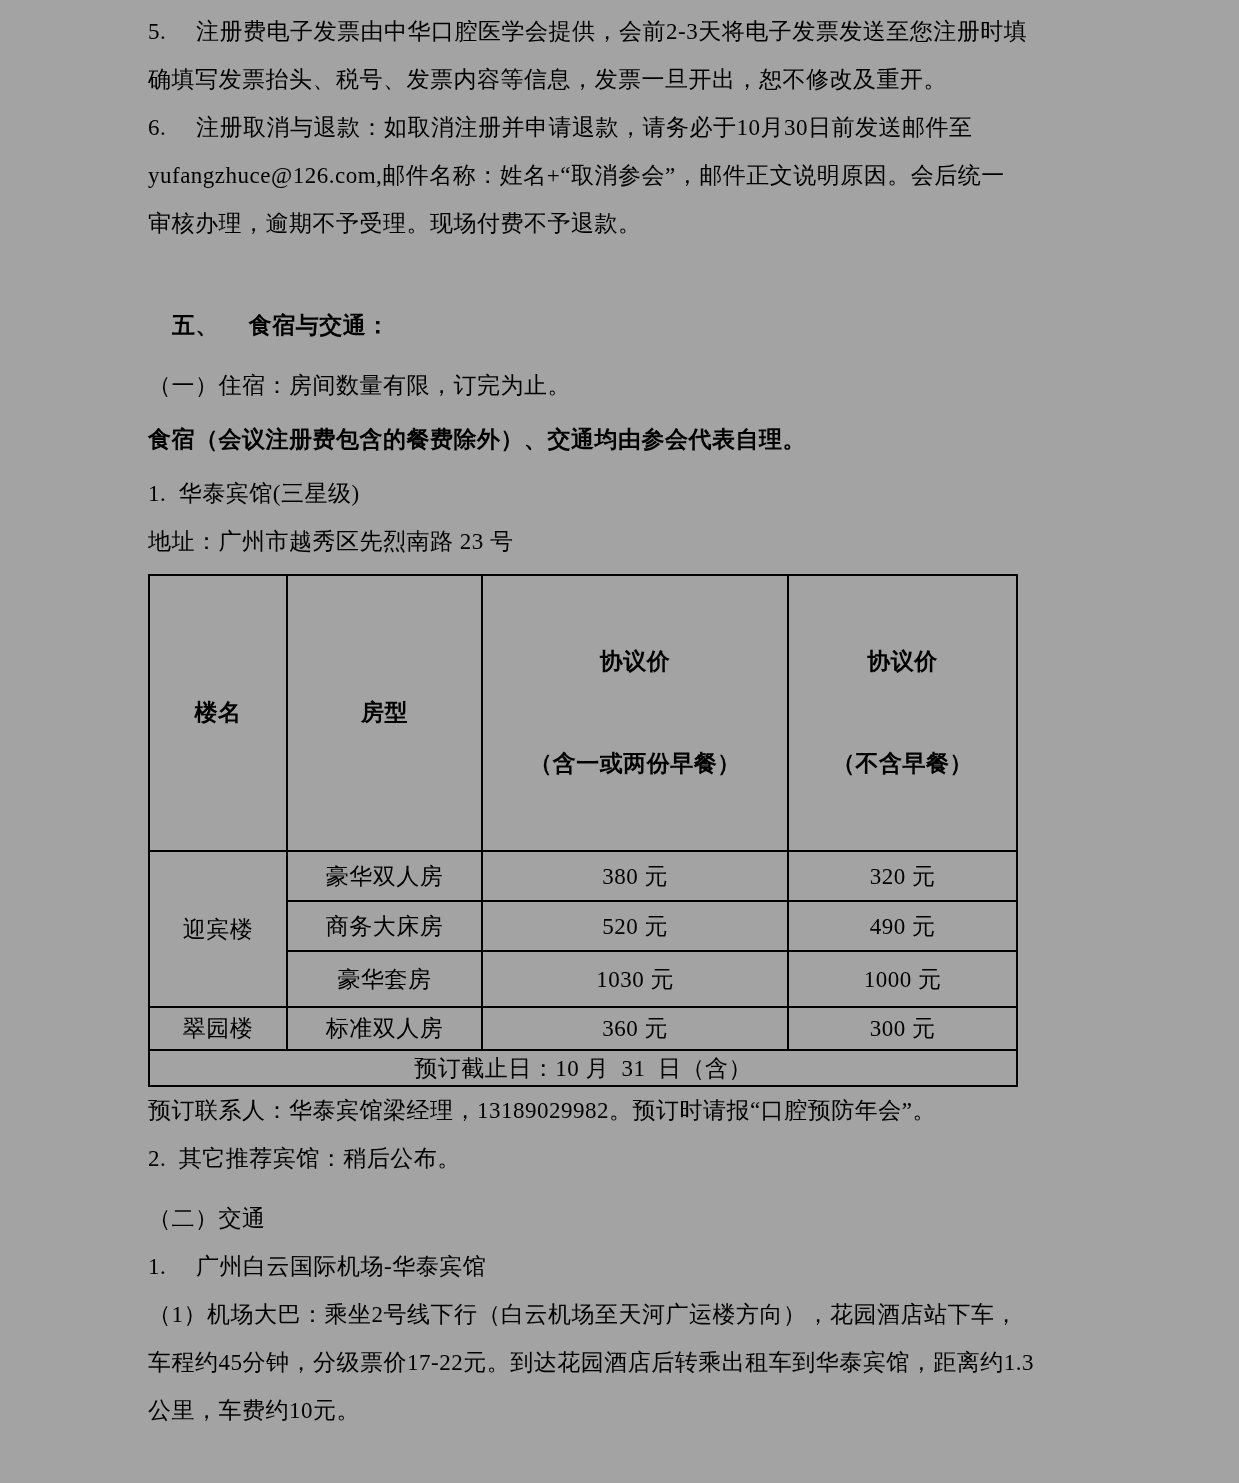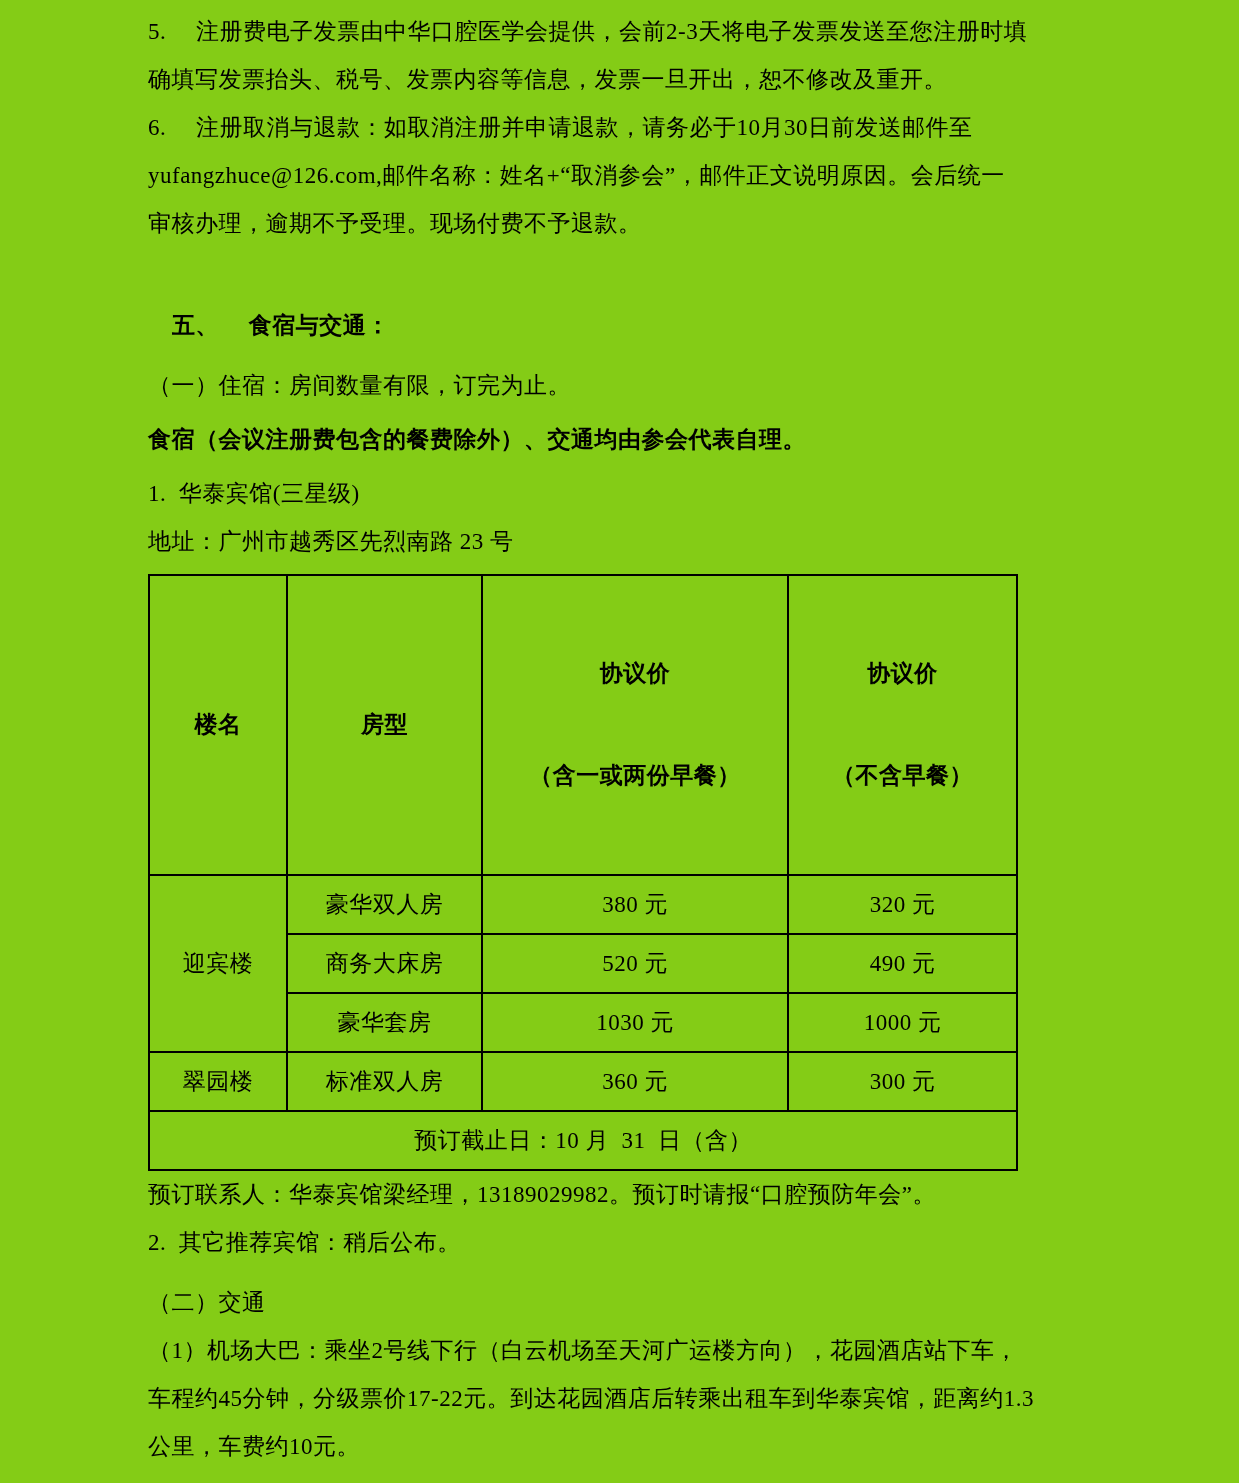--- a/index.html
+++ b/index.html
@@ -1,19 +1,19 @@
 <!DOCTYPE html>
 <html><head>
 <meta charset="utf-8">
 <style>
   html,body {margin:0; padding:0; background:#ffffff;}
   .page {
     position:relative;
     width:1239px; height:1483px;
-    background:#84cc16;
+    background:#a3a3a3;
     color:#000000;
     font-family:"Liberation Serif","DejaVu Serif",serif;
     overflow:hidden;
   }
   .content {
     position:absolute;
     left:148px; top:8px;
     width:965px;
   }
   .line {
@@ -33,29 +33,29 @@
     border-collapse:collapse;
     table-layout:fixed;
     width:868px;
     margin-top:8px;
   }
   table.hotel td {
     border:2px solid #000000;
     text-align:center;
     vertical-align:middle;
     font-size:23px;
-    padding:13px;
+    padding:1px;
     letter-spacing:0.5px;
     white-space:pre;
   }
   table.hotel .hdr {font-weight:bold; line-height:34px; height:76px;}
   .row-std  {height:50px;}
   .row-std2 {height:56px;}
   .row-std3 {height:43px;}
-  .row-foot {height:56px;border-radius:11px;}
+  .row-foot {height:36px;border-radius:11px;}
 </style>
 </head>
 <body>
 
 <div class="page">
   <div class="content">
 
     <p class="line">5.　 注册费电子发票由中华口腔医学会提供，会前2-3天将电子发票发送至您注册时填</p>
     <p class="line">确填写发票抬头、税号、发票内容等信息，发票一旦开出，恕不修改及重开。</p>
 
@@ -115,19 +115,20 @@
       <tr class="row-foot">
         <td colspan="4">预订截止日：10 月  31  日（含）</td>
       </tr>
     </tbody>
       </table>
 
     <p class="line">预订联系人：华泰宾馆梁经理，13189029982。预订时请报“口腔预防年会”。</p>
     <p class="line">2.  其它推荐宾馆：稍后公布。</p>
 
     <p class="line gap-med">（二）交通</p>
+    <p class="line">1.　 广州白云国际机场-华泰宾馆</p>
 
     <p class="line">（1）机场大巴：乘坐2号线下行（白云机场至天河广运楼方向），花园酒店站下车，</p>
     <p class="line">车程约45分钟，分级票价17-22元。到达花园酒店后转乘出租车到华泰宾馆，距离约1.3</p>
     <p class="line">公里，车费约10元。</p>
 
   </div>
 </div>
 
 </body></html>

